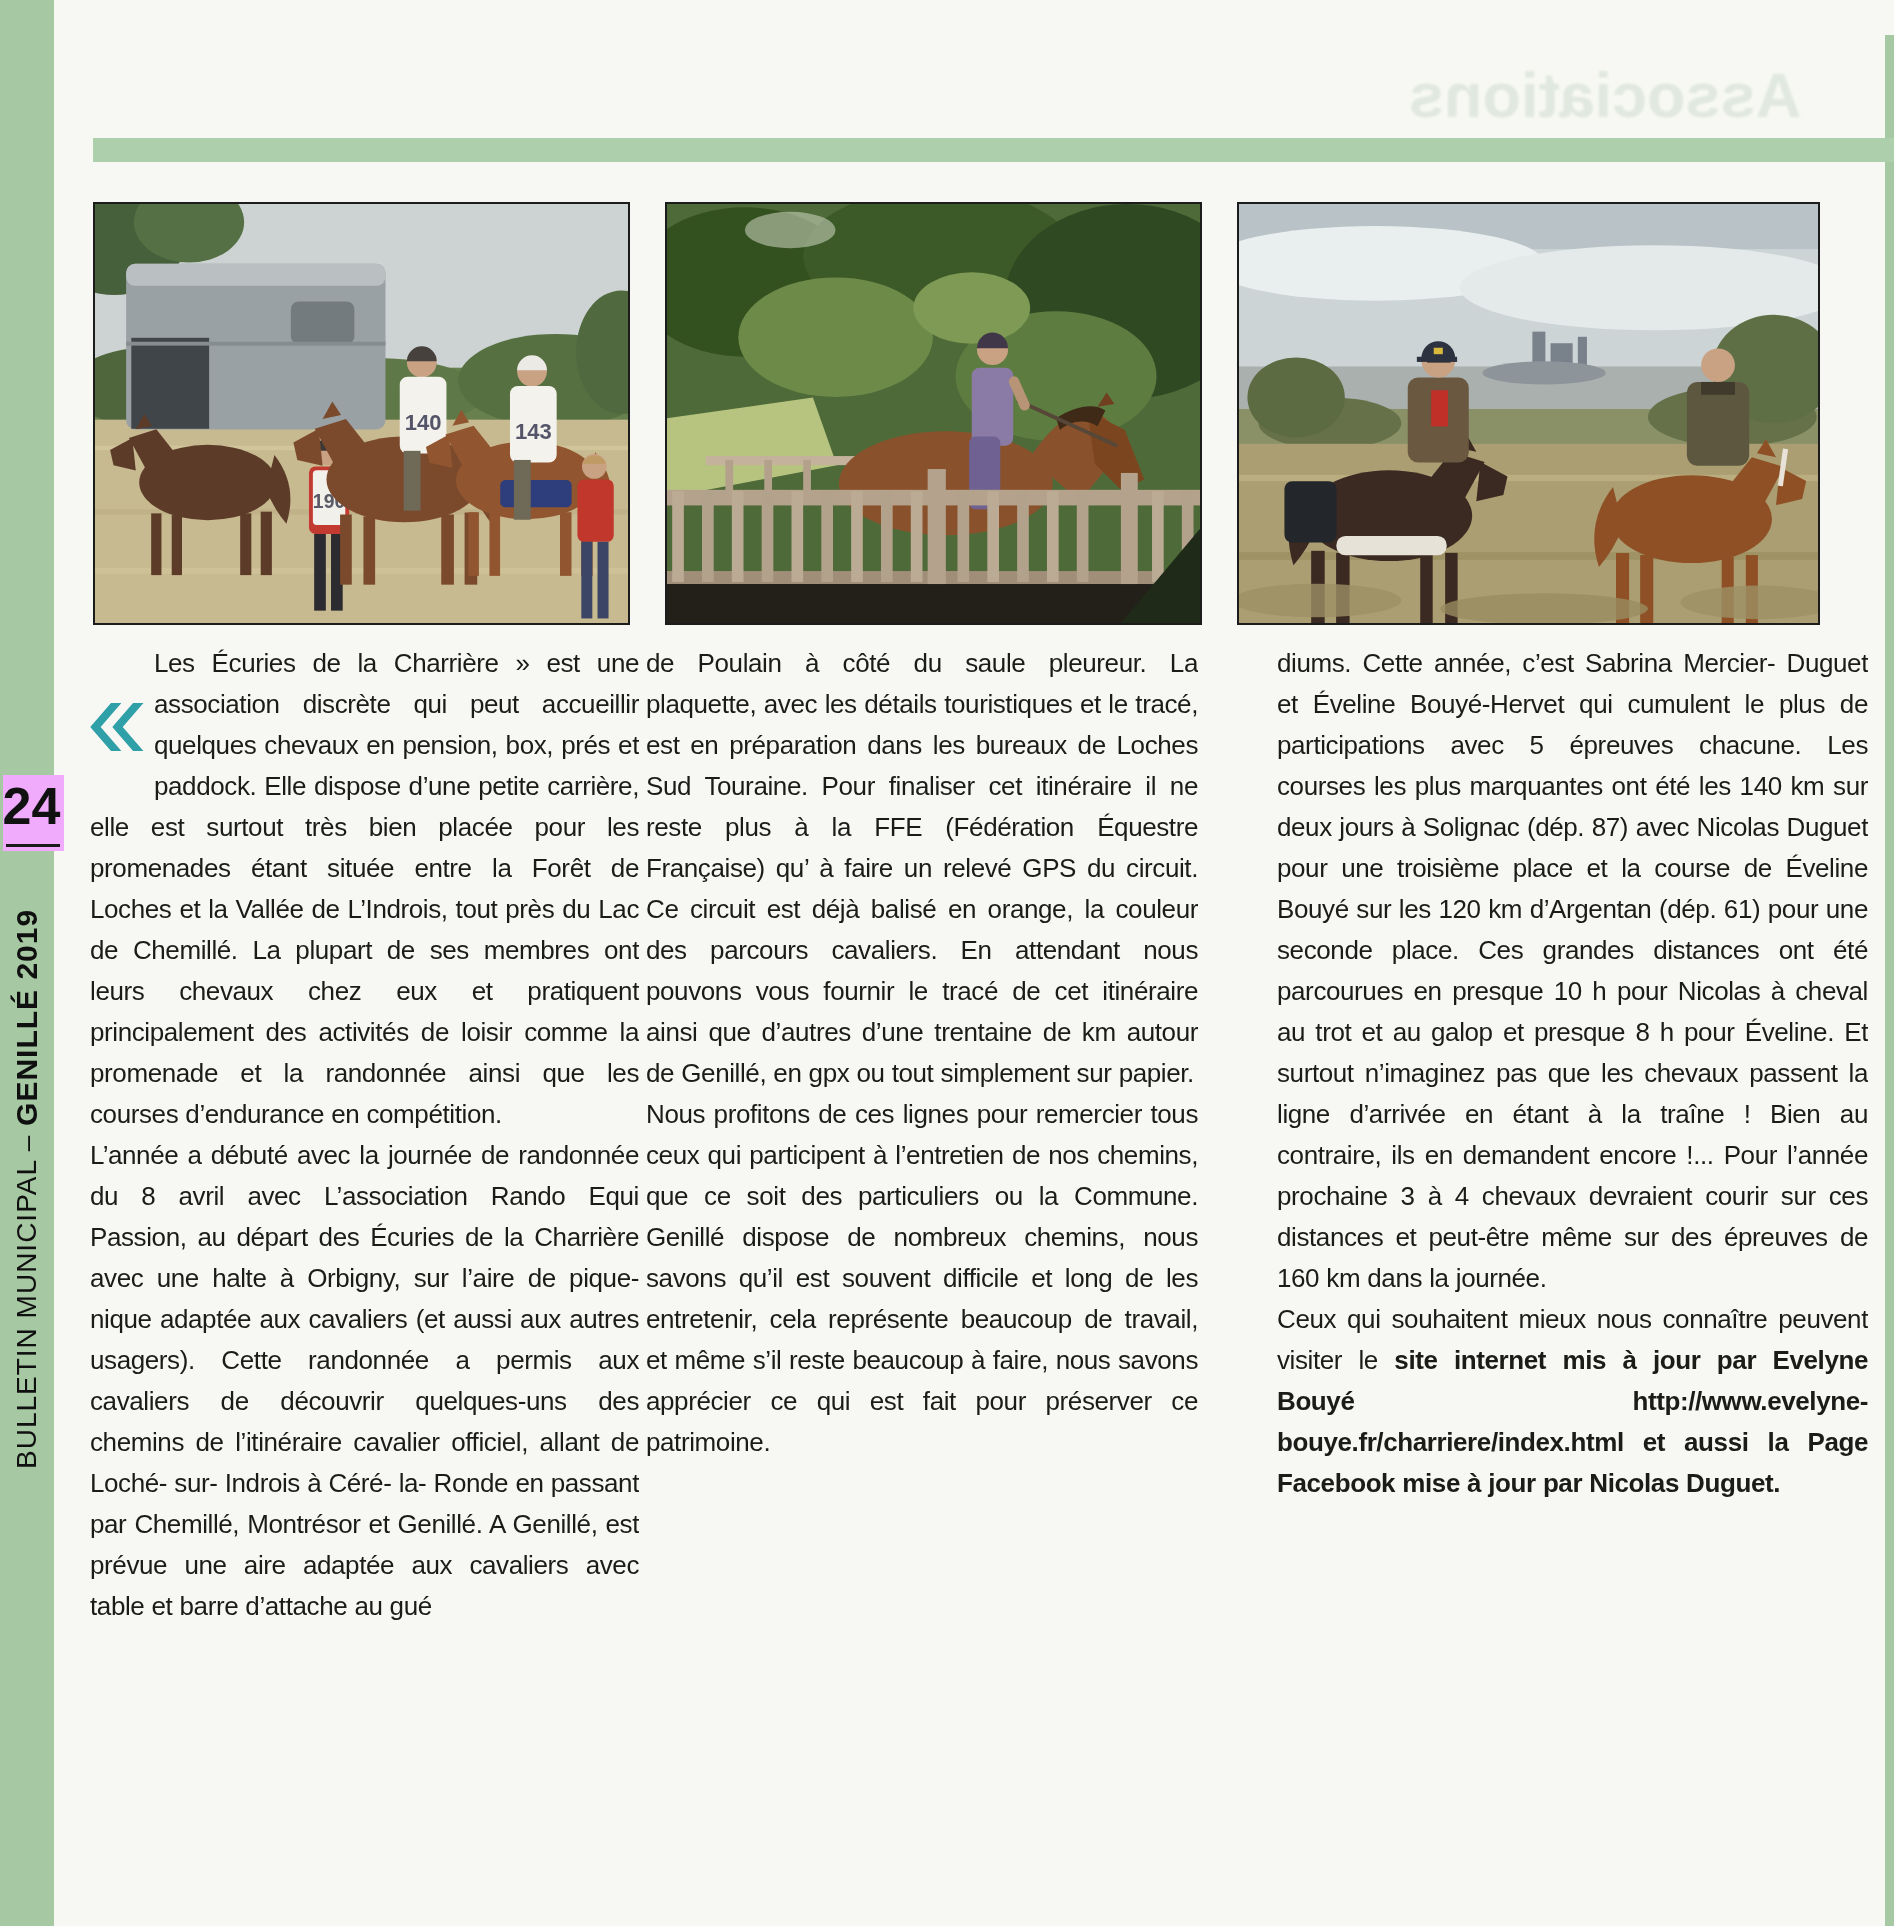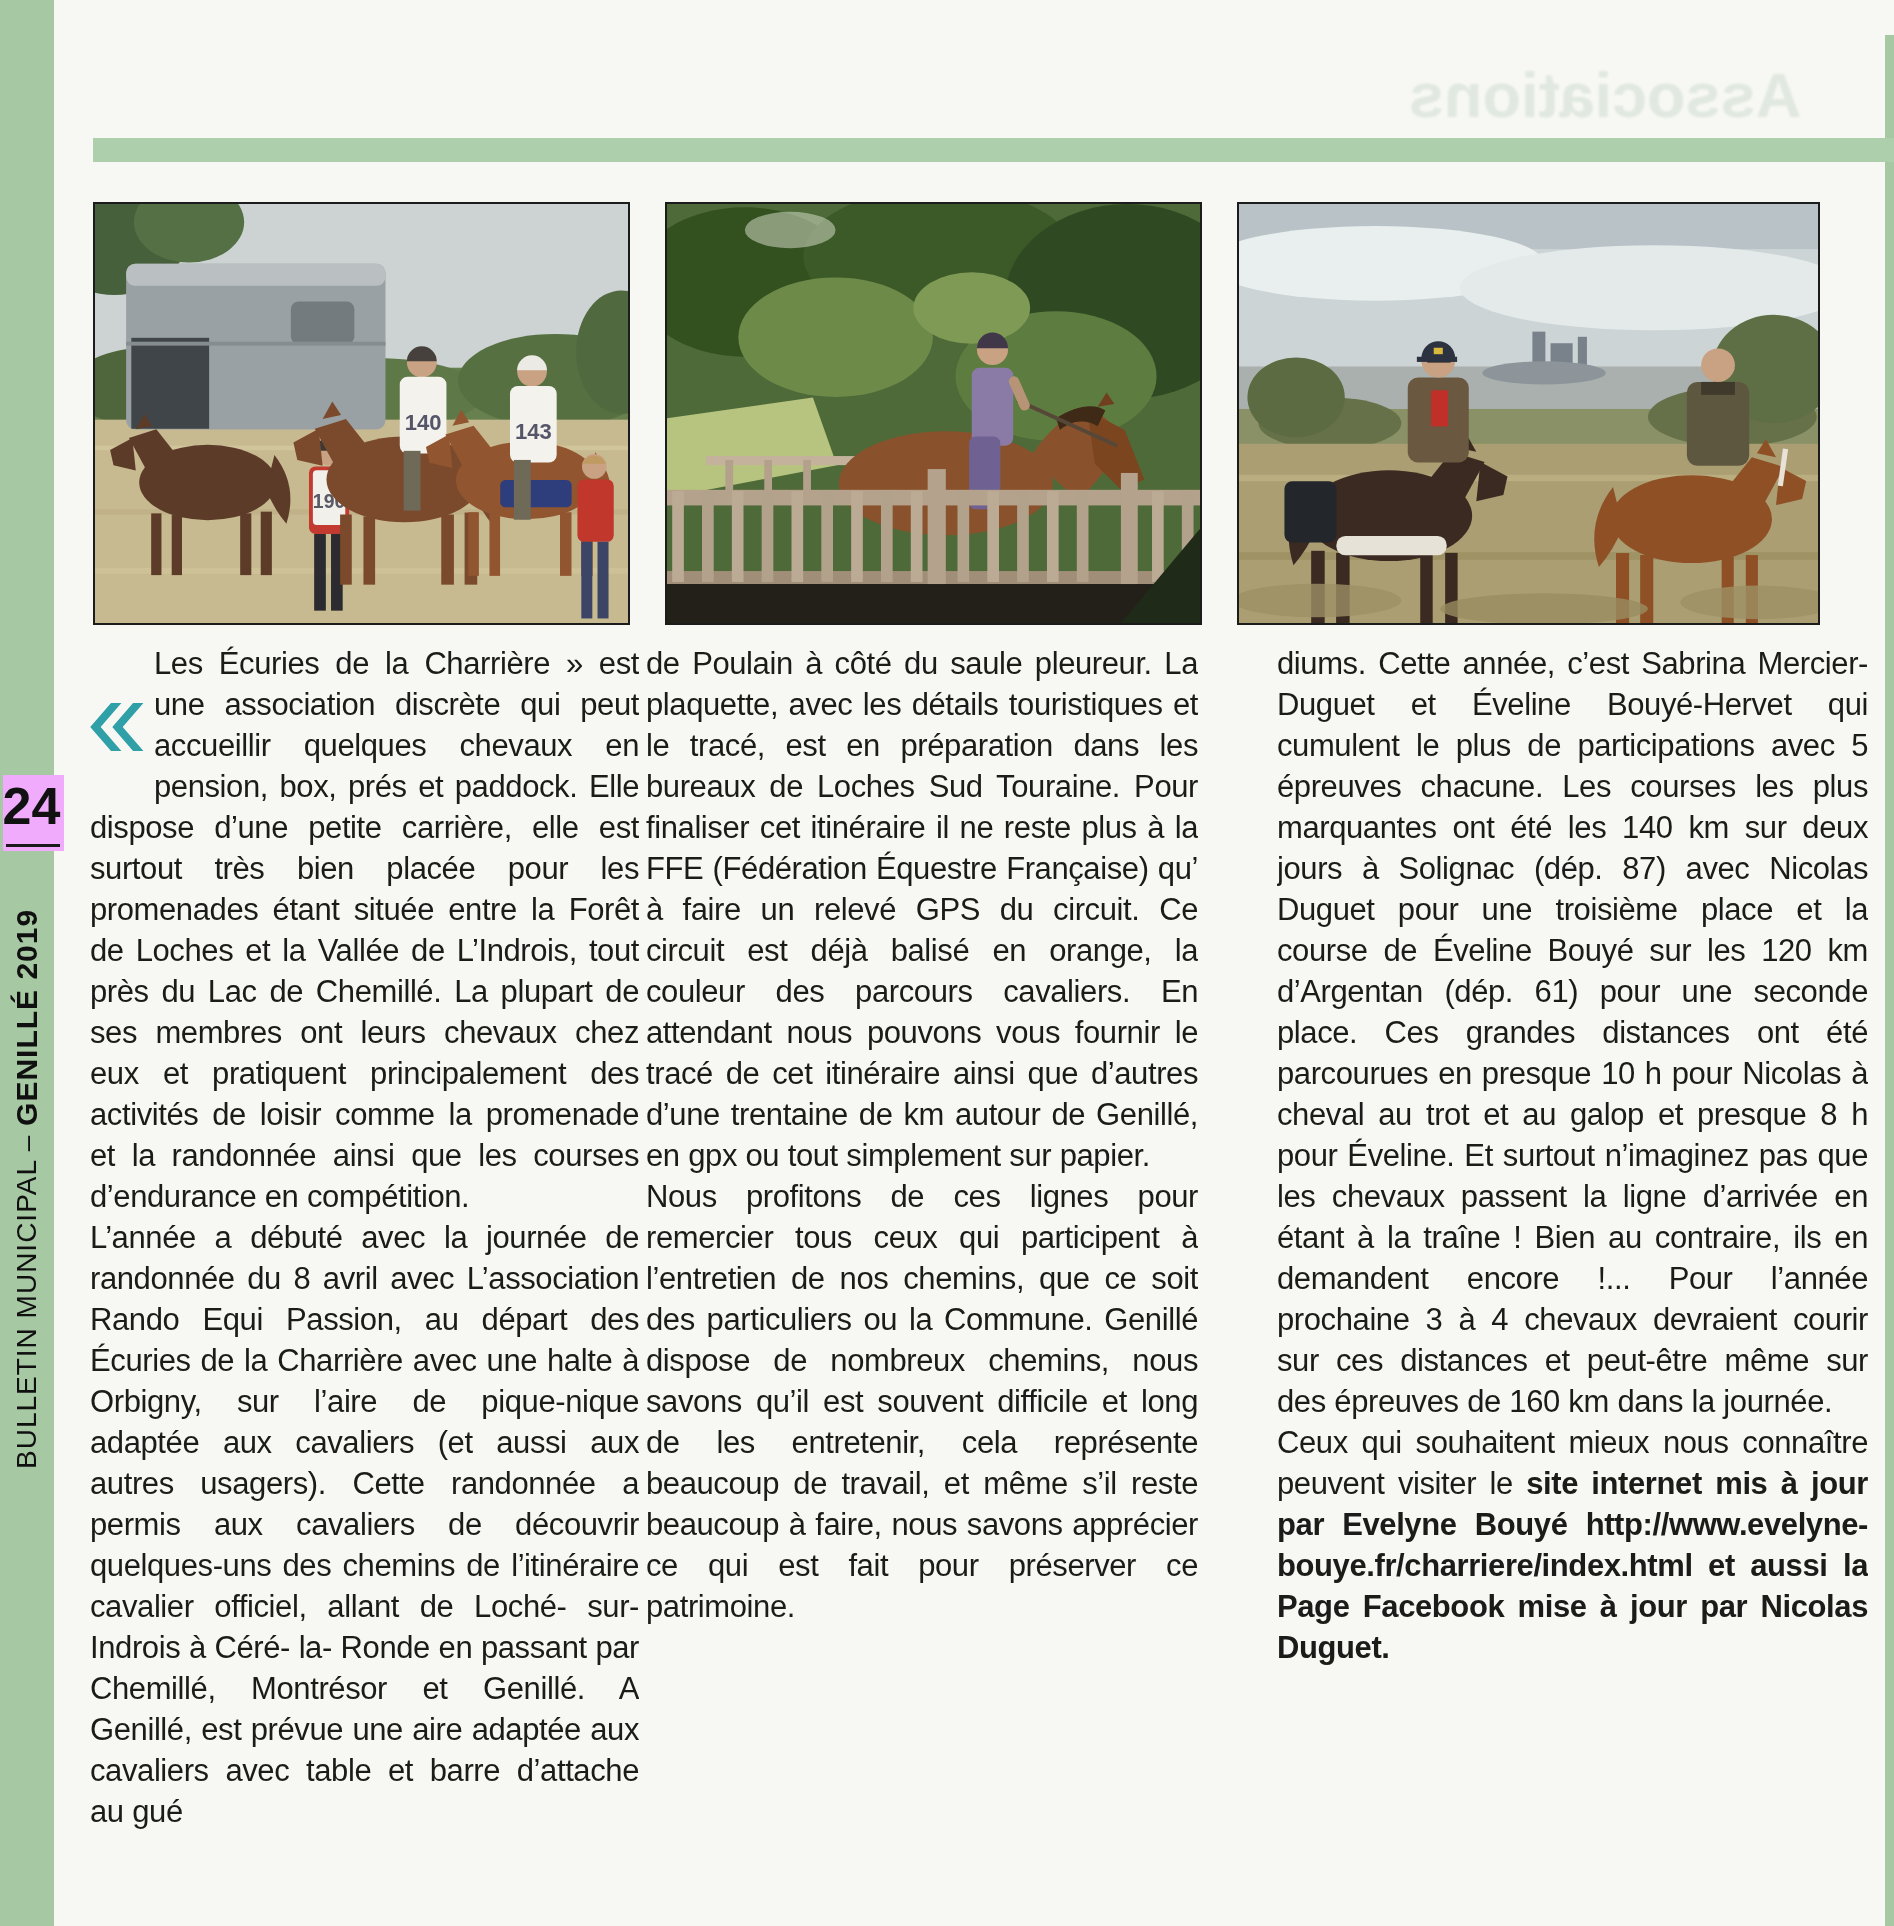--- a/index.html
+++ b/index.html
@@ -42,21 +42,21 @@
   .pagenum-rule{position:absolute;left:3.3px;right:3.3px;bottom:3.9px;height:3.3px;background:#1a1a1a;}
   .masthead-vert{
     position:absolute;left:10.4px;top:830px;height:639px;
     writing-mode:vertical-rl;transform:rotate(180deg);
     font-size:28px;letter-spacing:1px;color:#101010;white-space:nowrap;
   }
   .masthead-vert .bold{font-weight:bold;font-size:30px;}
   
   .col{
     position:absolute;top:643px;height:1283px;overflow:hidden;
-    font-size:31px;line-height:41px;text-align:justify;
+    font-size:26px;line-height:41px;text-align:justify;
     letter-spacing:-0.4px;word-spacing:0.3px;color:#1b1b19;
   }
   .col p{margin:0;}
   .col1{left:90px;width:549px;}
   .col2{left:646px;width:552px;}
   .col3{left:1277px;width:591px;}
   .quote-float{float:left;width:64px;height:125px;}
   .quote-float svg{margin-top:60px;display:block;}
   .bold-run{font-weight:bold;overflow-wrap:anywhere;}
 </style>

